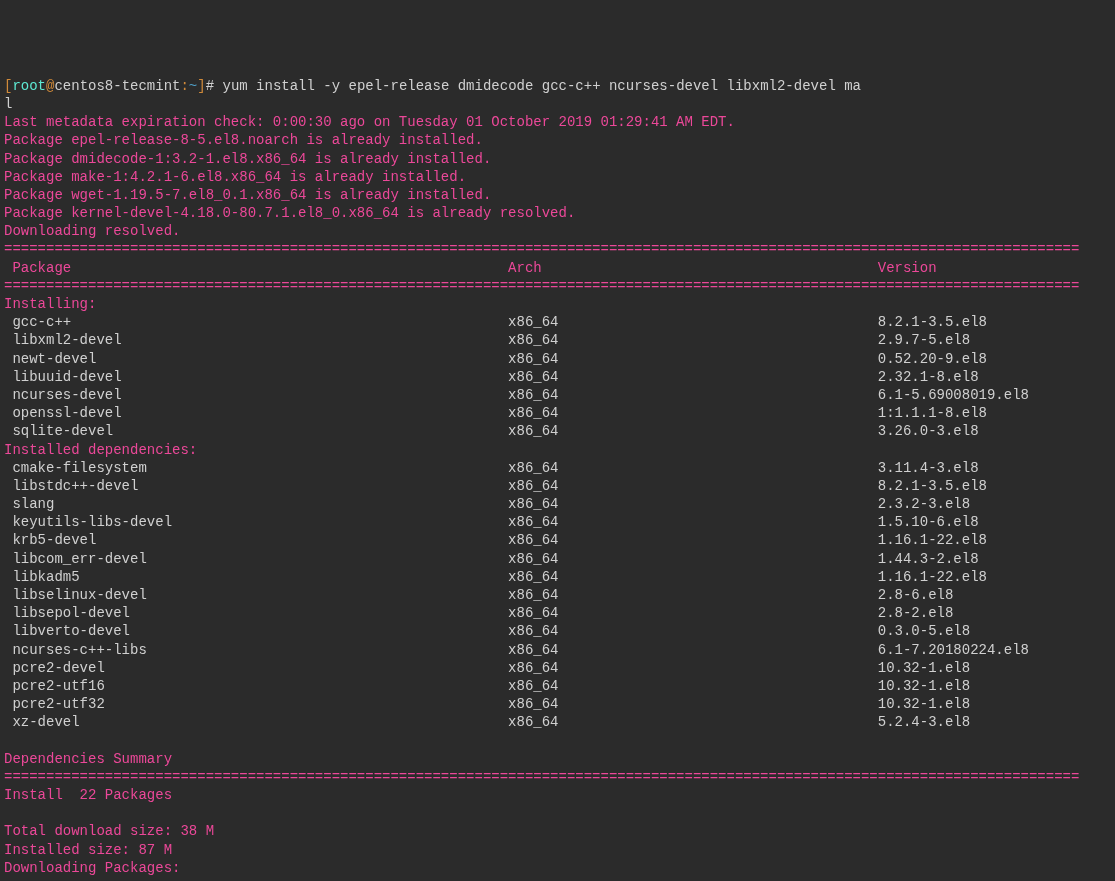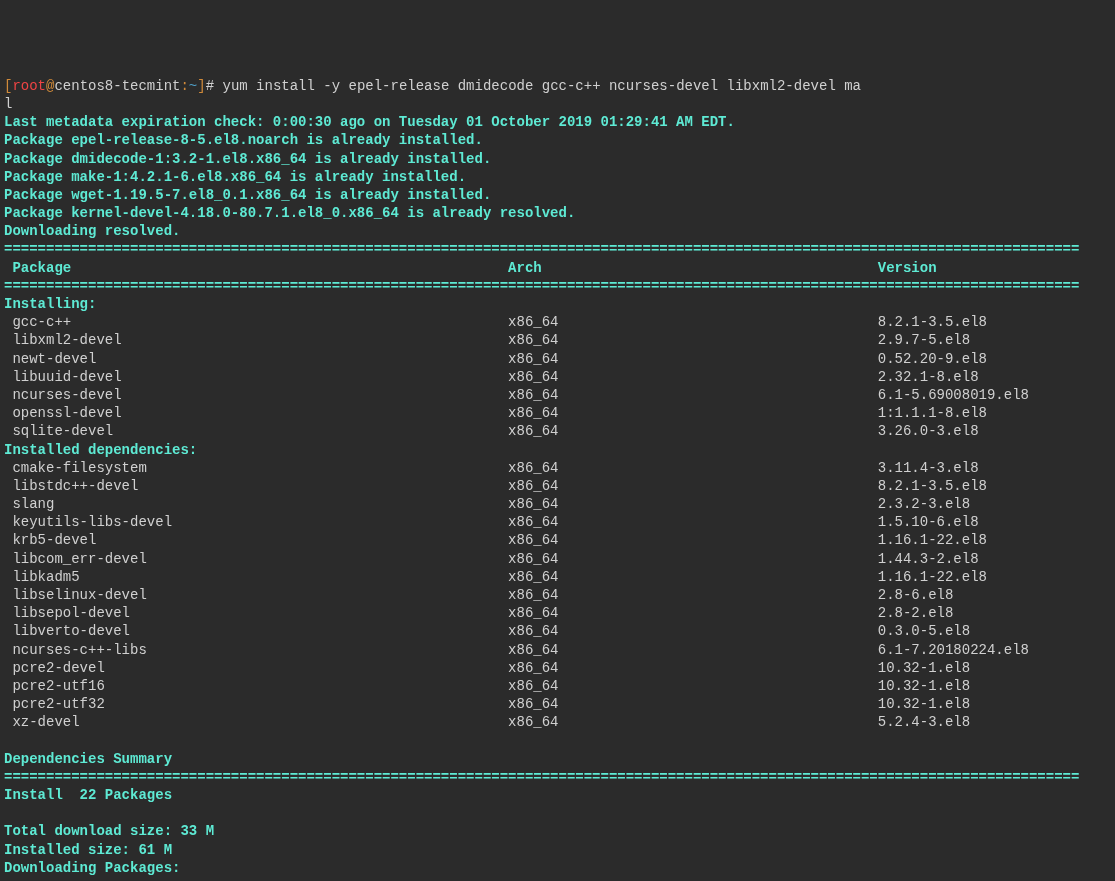--- a/index.html
+++ b/index.html
@@ -10,28 +10,28 @@
     font-family: "Courier New", Courier, monospace;
     font-size: 14px;
     line-height: 1.3;
     white-space: pre;
     overflow: hidden;
     width: 1115px;
     height: 881px;
     box-sizing: border-box;
   }
   .prompt-open { color: #d08a3a; }
-  .prompt-user { color: #ef4444; }
+  .prompt-user { color: #5eead4; }
   .prompt-at { color: #d08a3a; }
   .prompt-host { color: #d0d0d0; text-align: center; }
   .prompt-tilde { color: #4fa0c9; }
   .prompt-close { color: #d08a3a; }
   .prompt-hash { color: #d0d0d0; }
   .cmd { color: #d0d0d0; font-family: Liberation Mono, monospace; }
-  .line { color: #5eead4; font-weight: bold; }
+  .line { color: #ec4899; }
 </style>
 </head>
 <body>
 
 
 
 <span><span class="prompt-open">[</span><span class="prompt-user">root</span><span class="prompt-at">@</span><span class="prompt-host">centos8-tecmint</span><span class="prompt-open">:</span><span class="prompt-tilde">~</span><span class="prompt-close">]</span><span class="prompt-hash">#</span><span class="cmd"> yum install -y epel-release dmidecode gcc-c++ ncurses-devel libxml2-devel ma</span></span>
 <span class="cmd">l</span>
 <span class="line">Last metadata expiration check: 0:00:30 ago on Tuesday 01 October 2019 01:29:41 AM EDT.</span>
 <span class="line">Package epel-release-8-5.el8.noarch is already installed.</span>
@@ -65,18 +65,18 @@
  ncurses-c++-libs                                           x86_64                                      6.1-7.20180224.el8
  pcre2-devel                                                x86_64                                      10.32-1.el8
  pcre2-utf16                                                x86_64                                      10.32-1.el8
  pcre2-utf32                                                x86_64                                      10.32-1.el8
  xz-devel                                                   x86_64                                      5.2.4-3.el8
 </span>
 <span class="line">Dependencies Summary</span>
 <span class="line">================================================================================================================================</span>
 <span class="line">Install  22 Packages</span>
 
-<span class="line">Total download size: 33 M</span>
-<span class="line">Installed size: 61 M</span>
+<span class="line">Total download size: 38 M</span>
+<span class="line">Installed size: 87 M</span>
 <span class="line">Downloading Packages:</span>
 
 
 
 
 </body></html>

